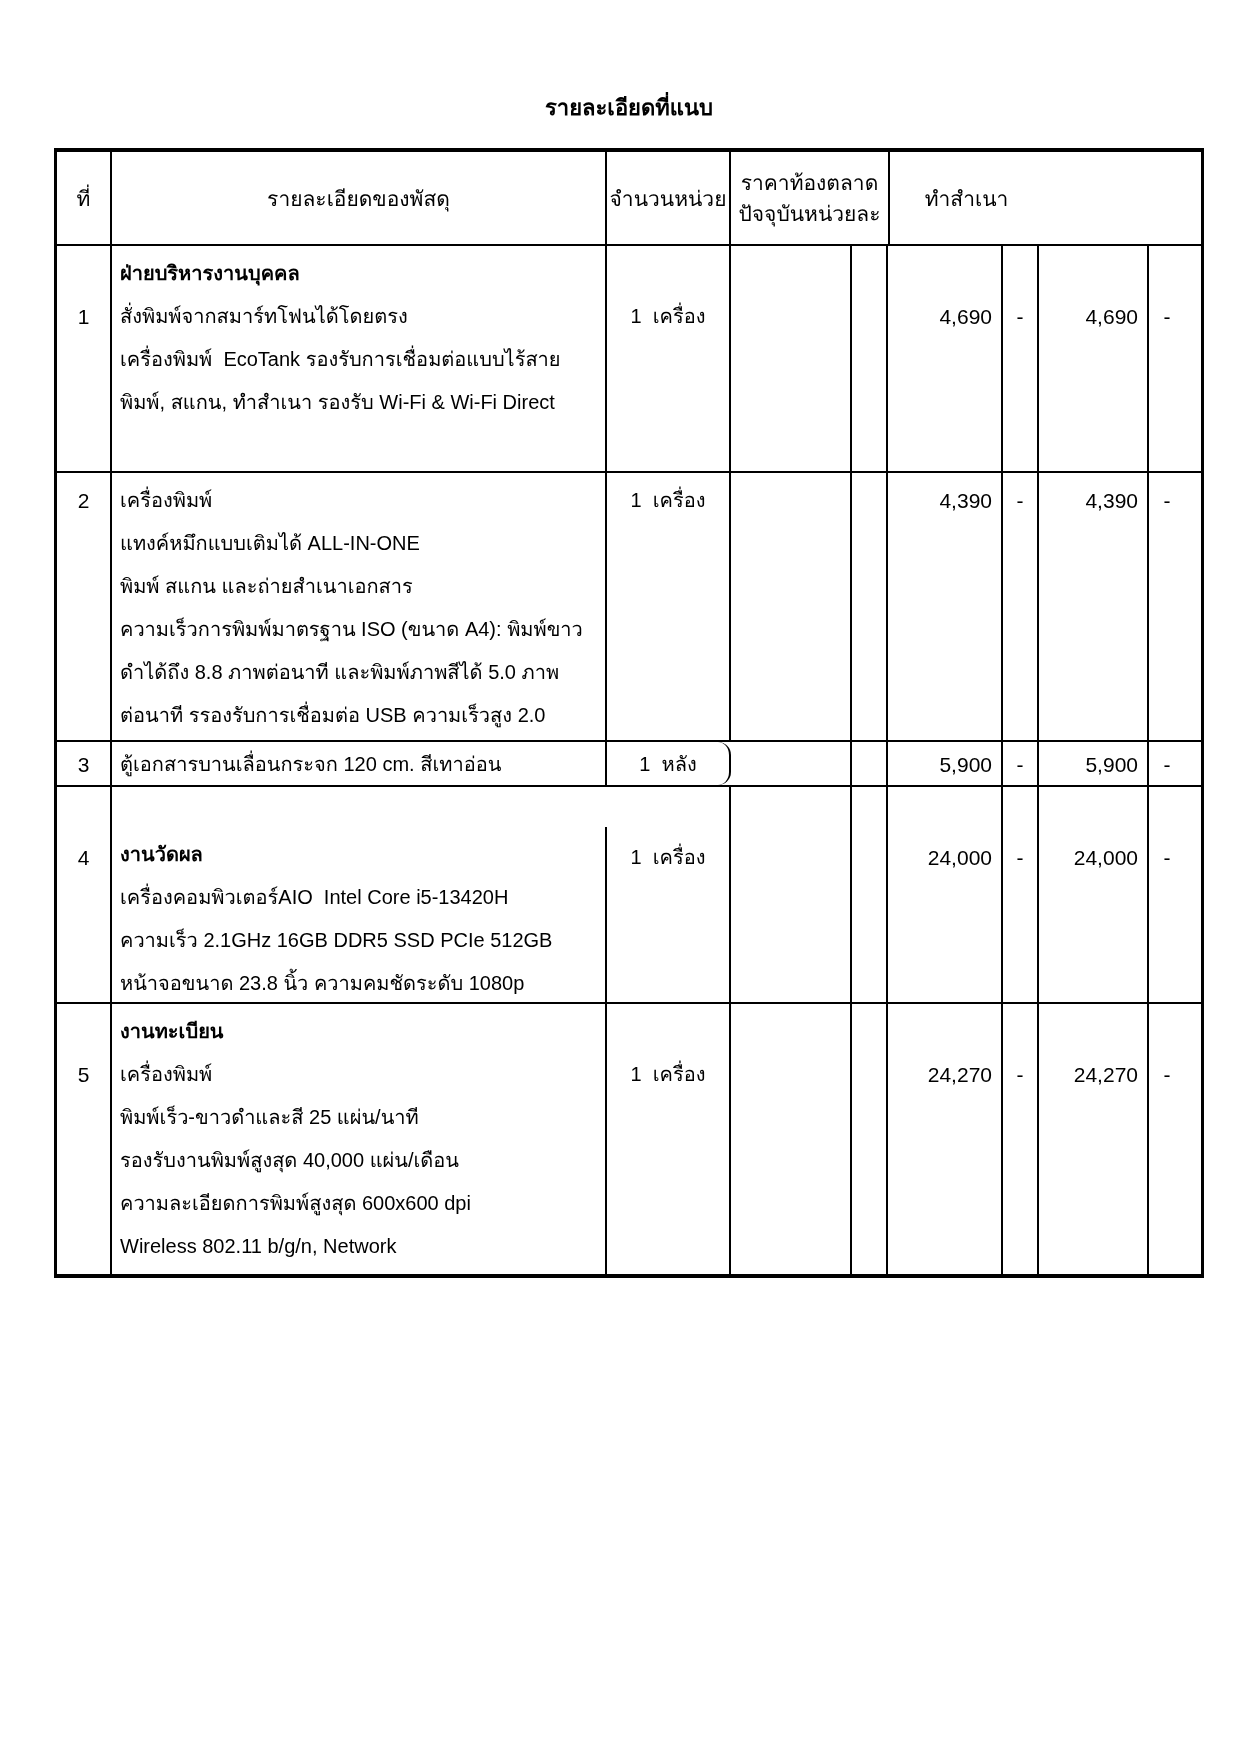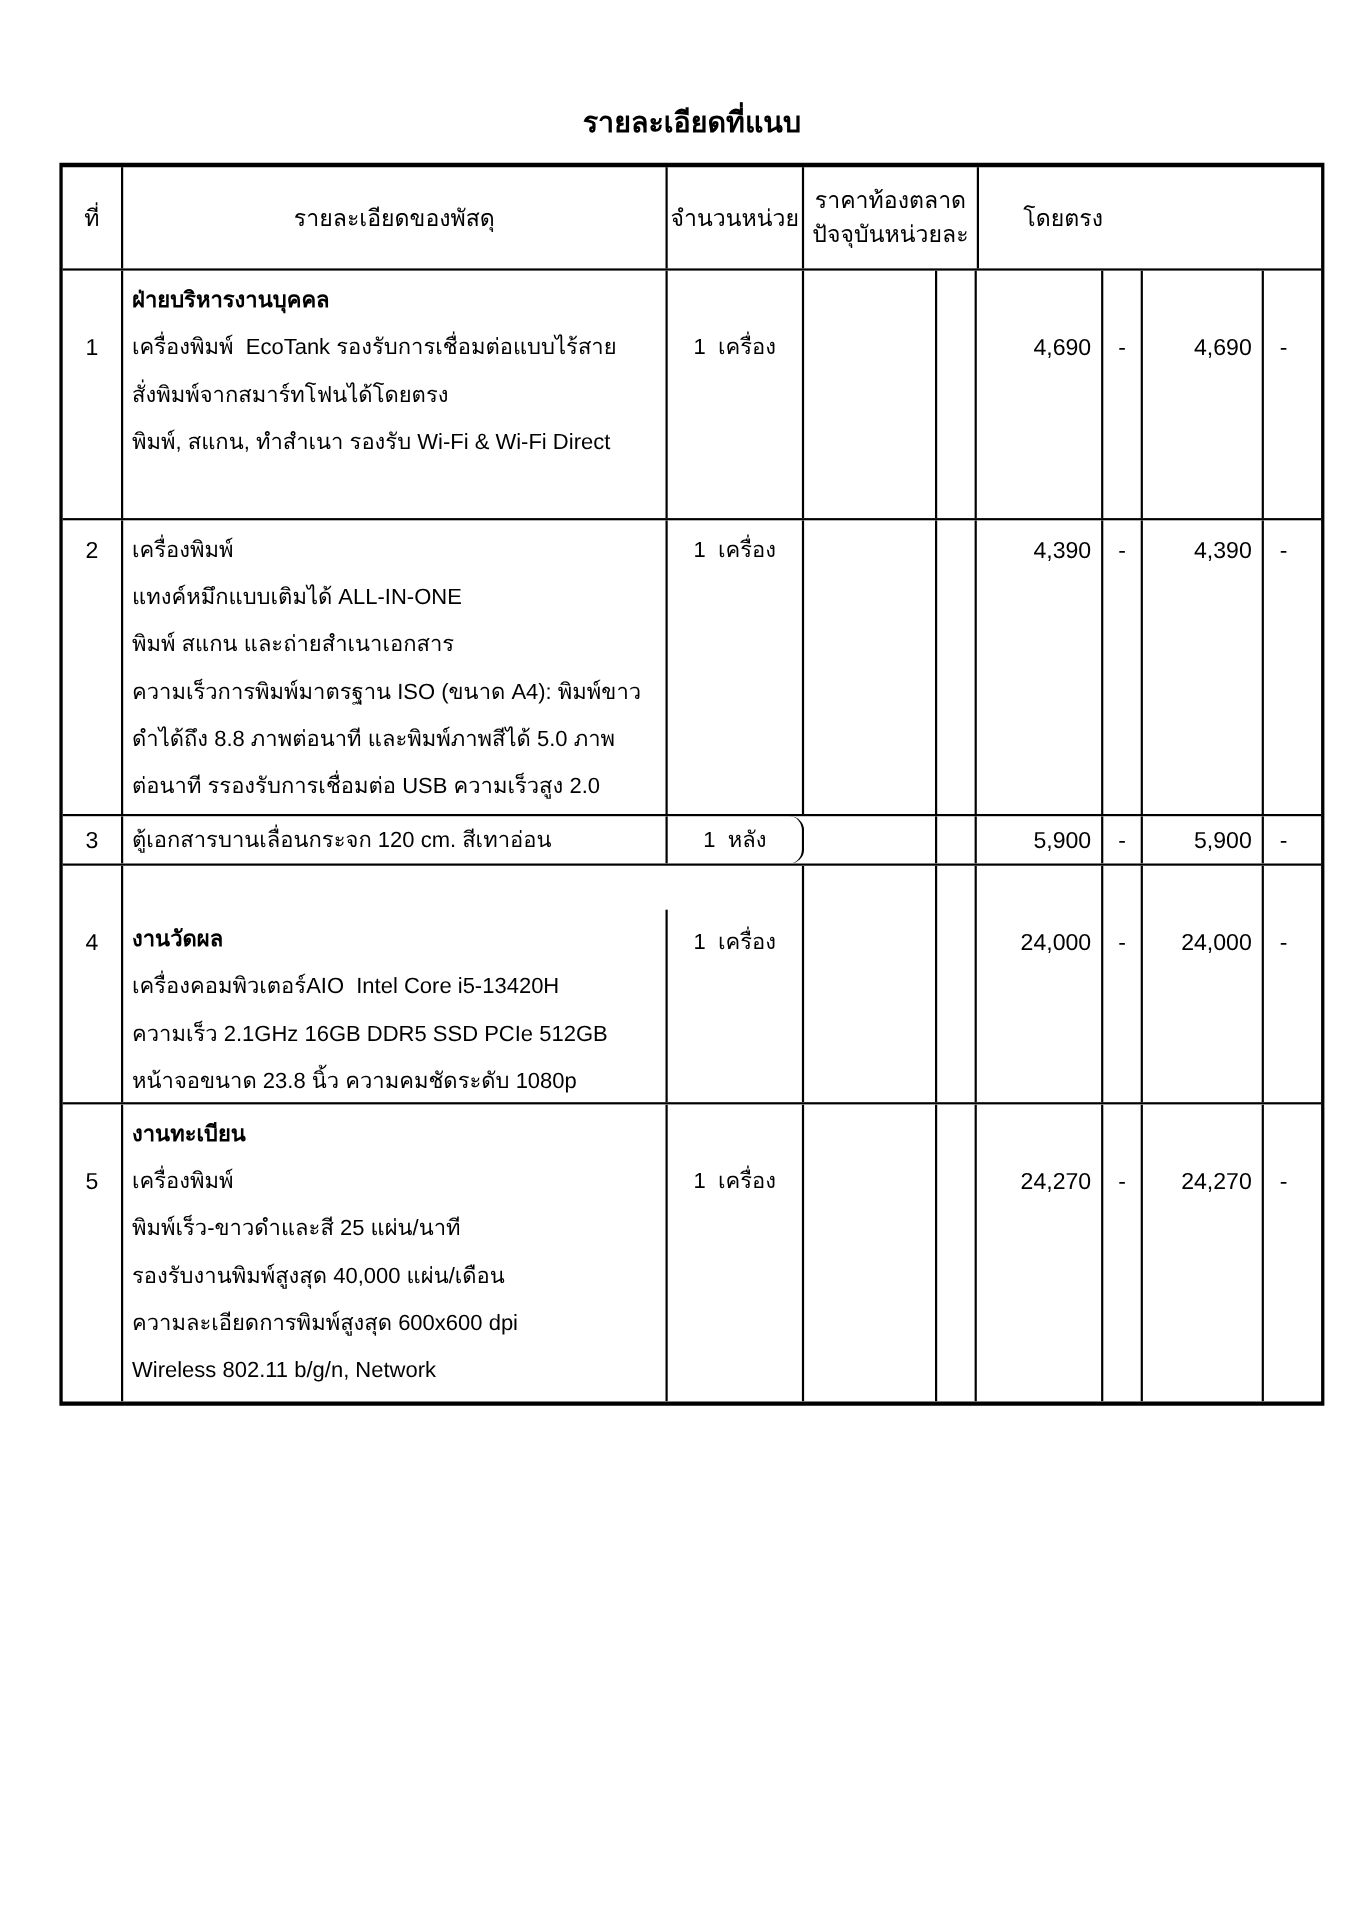--- a/index.html
+++ b/index.html
@@ -1,19 +1,19 @@
 <!DOCTYPE html>
 <html><head>
 <meta charset="utf-8">
 <style>
   html,body{margin:0;padding:0;background:#fff;}
   body{width:1241px;height:1755px;font-family:"Liberation Sans",sans-serif;color:#000;}
   .page{position:relative;width:1241px;height:1755px;background:#fff;overflow:hidden;}
   .doc-title{position:absolute;top:90px;left:54px;width:1150px;text-align:center;
-             font-size:26px;font-weight:bold;font-family:Liberation Mono, monospace;}
+             font-size:22px;font-weight:bold;font-family:Liberation Mono, monospace;}
   .table{position:absolute;left:54px;top:148px;width:1144px;
          border:3px solid #000;border-top-width:4px;border-bottom-width:4px;background:#fff;}
   .hrow{display:grid;grid-template-columns:55px 495px 124px 159px 153px 148px;
         height:92px;border-bottom:2px solid #000;}
   .hcell{border-right:2px solid #000;display:flex;flex-direction:column;
          align-items:center;justify-content:center;text-align:center;
          font-size:21px;line-height:31px;overflow:hidden;}
   .hcell:last-child{border-right:none;}
   .row{display:grid;grid-template-columns:55px 495px 124px 121px 36px 115px 36px 110px 36px;
        border-bottom:2px solid #000;overflow:hidden;}
@@ -45,31 +45,31 @@
         <span>รายละเอียดของพัสดุ</span>
       </div>
       <div class="hcell">
         <span>จำนวนหน่วย</span>
       </div>
       <div class="hcell">
         <span>ราคาท้องตลาด</span>
         <span>ปัจจุบันหน่วยละ</span>
       </div>
       <div class="hcell">
-        <span>โดยตรง</span>
+        <span>ทำสำเนา</span>
       </div>
     </div>
 
     <div>
   <div class="row" style="height: 225px;">
     <div class="cell no" style="padding-top: 49px;">1</div>
     <div class="cell desc" style="padding-top: 6px;">
             <div class="sect">ฝ่ายบริหารงานบุคคล</div>
+            <div class="dline">สั่งพิมพ์จากสมาร์ทโฟนได้โดยตรง</div>
             <div class="dline">เครื่องพิมพ์  EcoTank รองรับการเชื่อมต่อแบบไร้สาย</div>
-            <div class="dline">สั่งพิมพ์จากสมาร์ทโฟนได้โดยตรง</div>
             <div class="dline">พิมพ์, สแกน, ทำสำเนา รองรับ Wi-Fi &amp; Wi-Fi Direct</div>
           </div>
     <div class="cell qty" style="padding-top: 49px;">1  เครื่อง</div>
     <div class="cell price" style="padding-top: 49px;"></div>
     <div class="cell satang" style="padding-top: 49px;"></div>
     <div class="cell price" style="padding-top: 49px;">4,690</div>
     <div class="cell satang" style="padding-top: 49px;">-</div>
     <div class="cell price" style="padding-top: 49px;">4,690</div>
     <div class="cell satang" style="padding-top: 49px;">-</div>
   </div>

